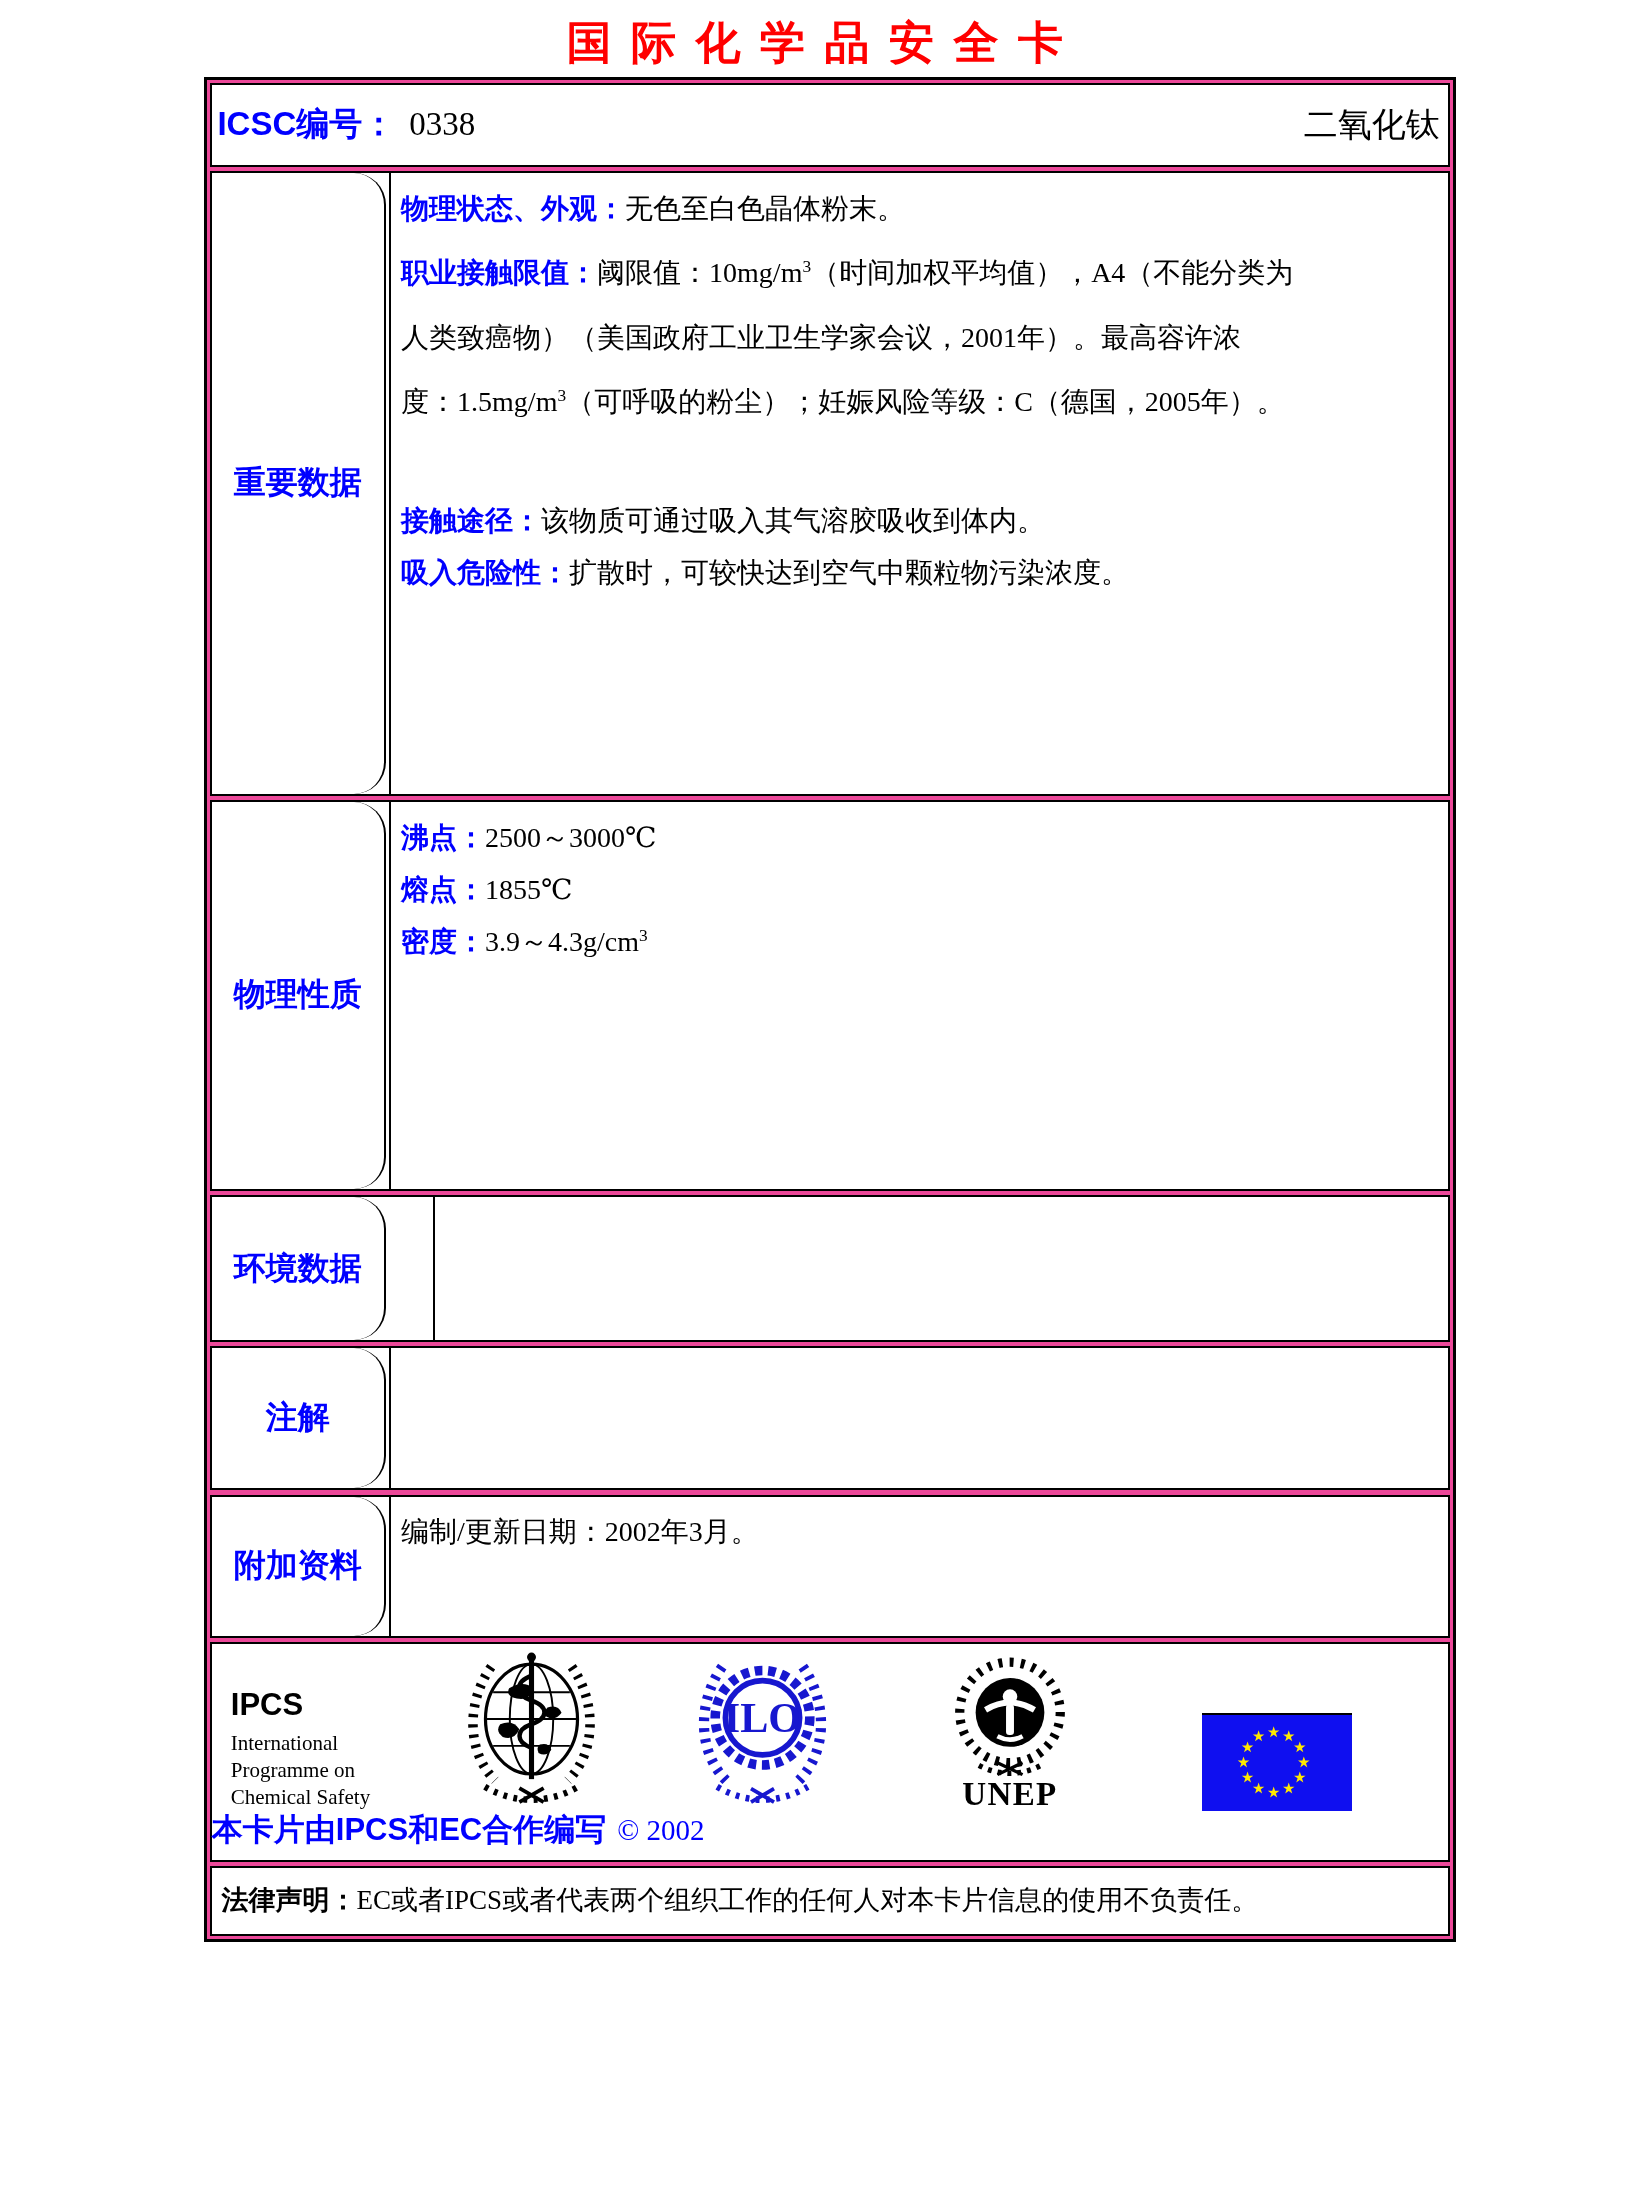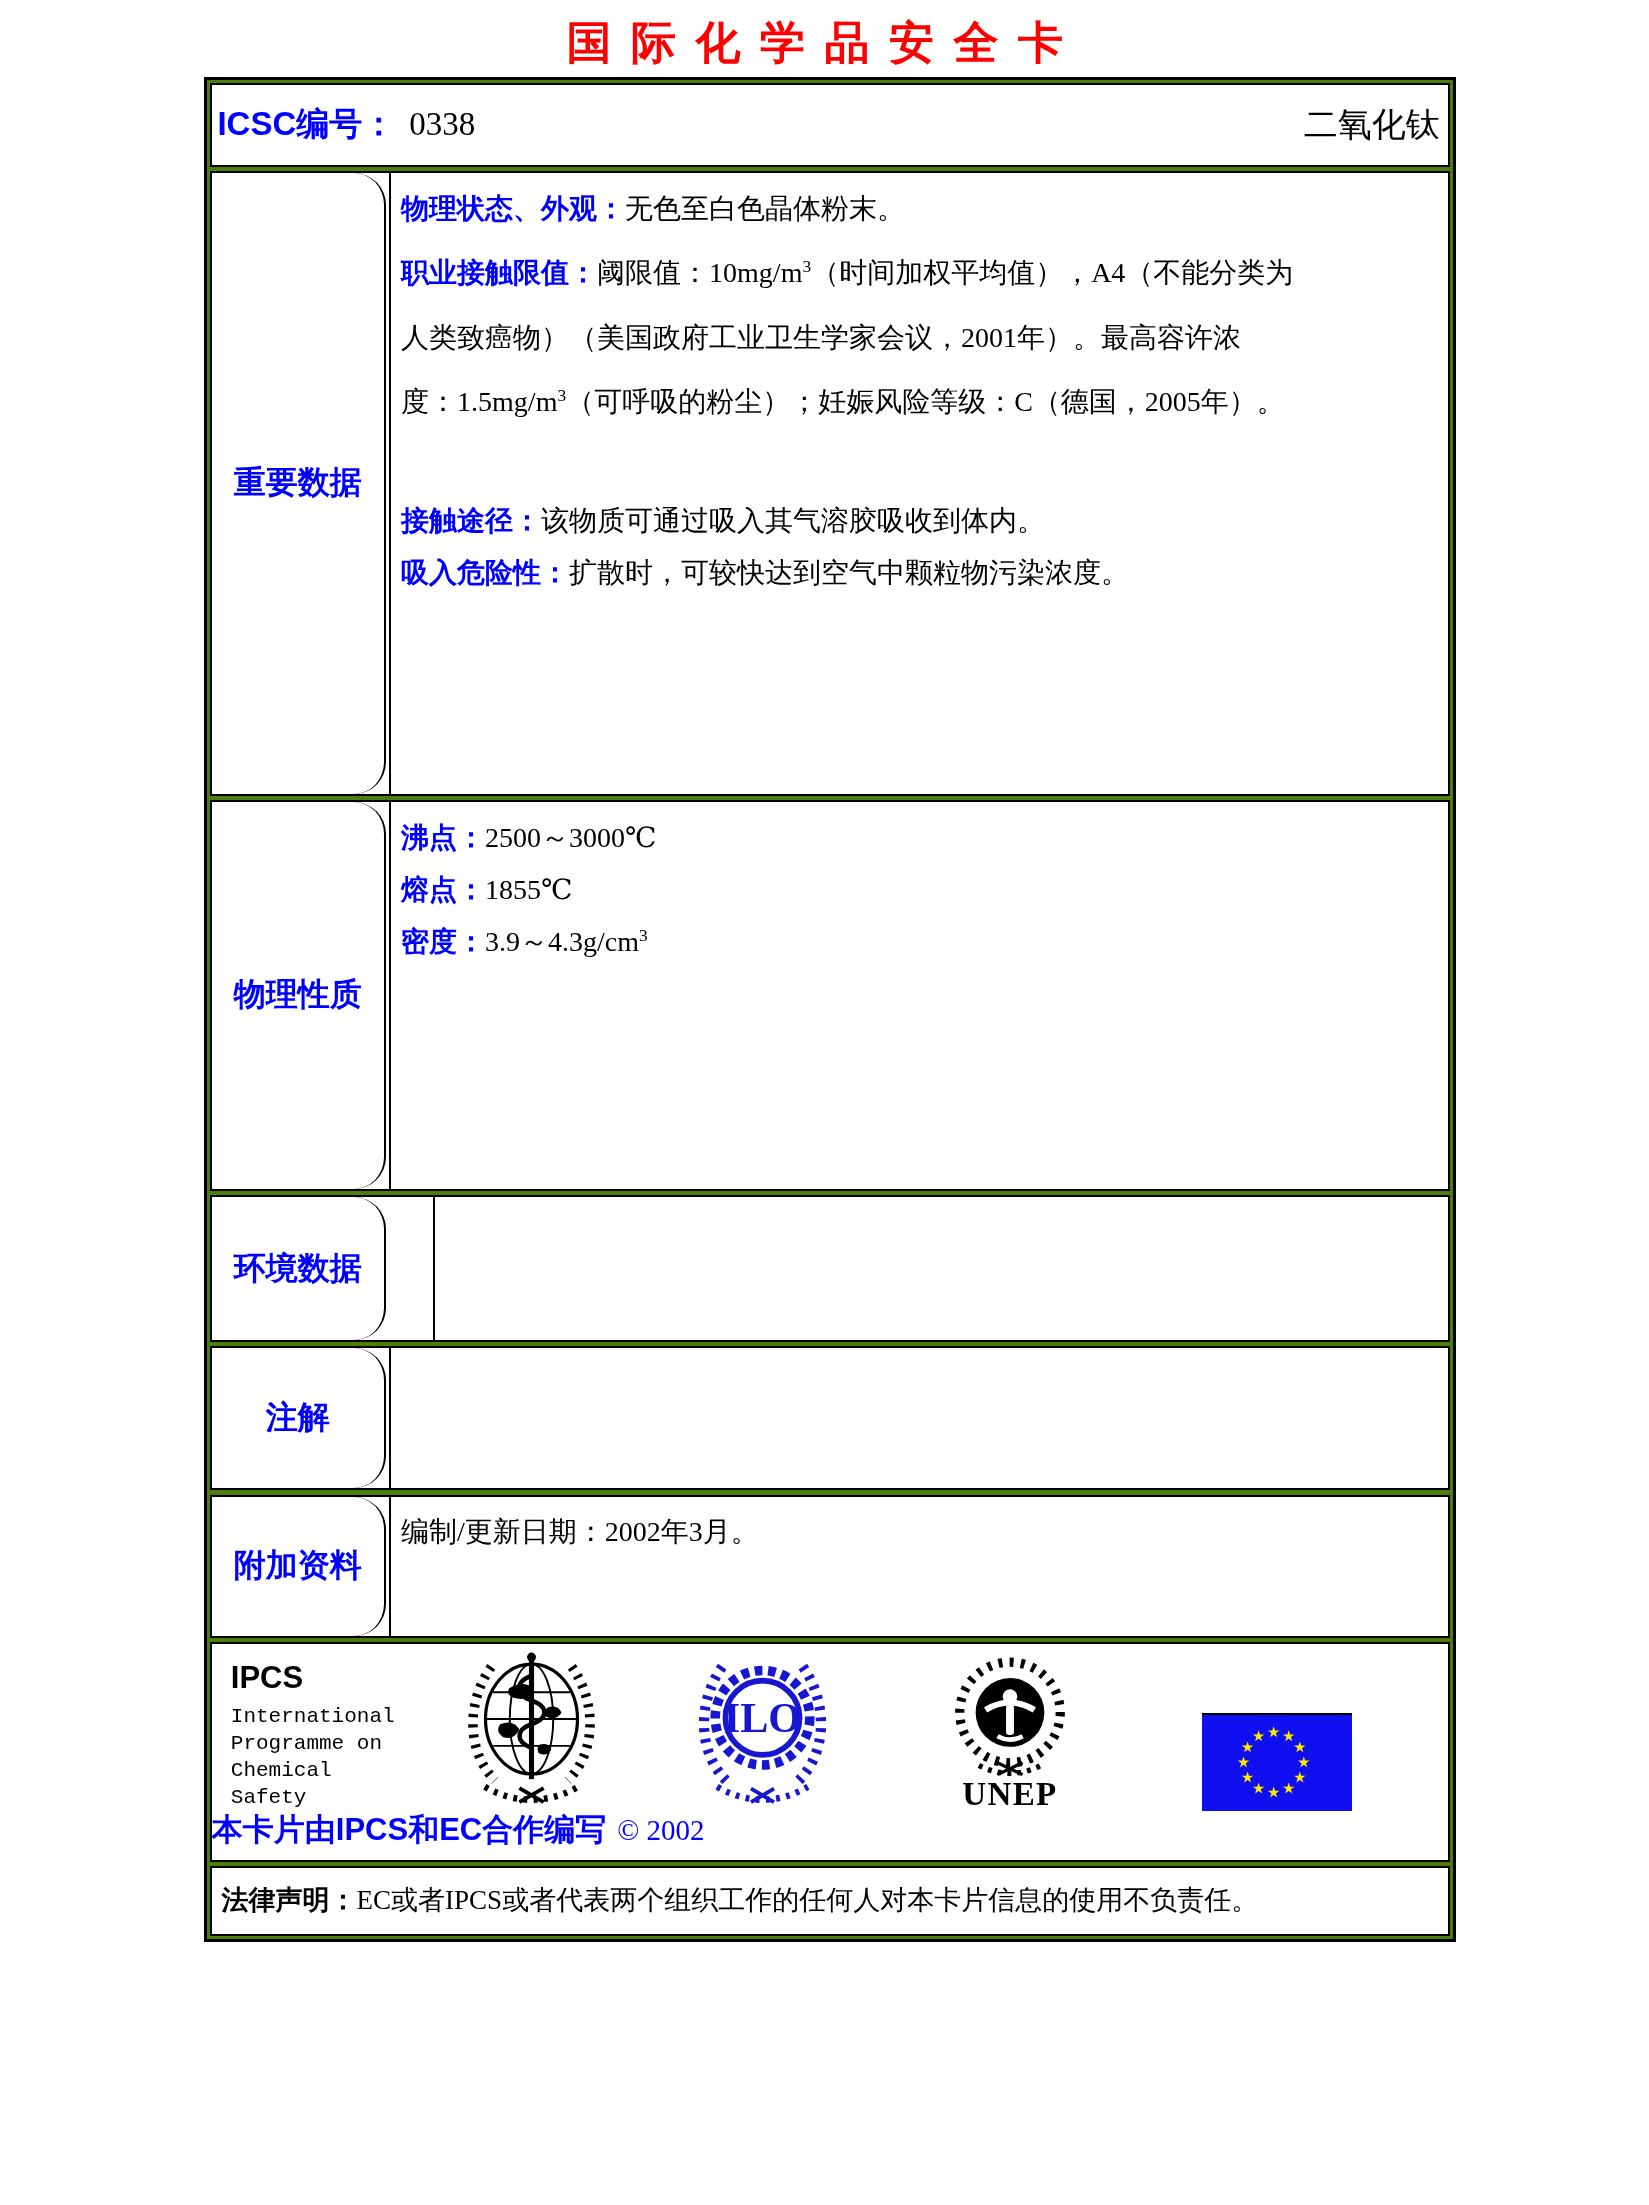--- a/index.html
+++ b/index.html
@@ -27,21 +27,21 @@
     letter-spacing:19.5px;
     height:67px;
     line-height:67px;
     white-space:nowrap;
   }
   .card{
     width:1252px;
     margin-left:204px;
     border:3.5px solid var(--border-black);
     padding:2.8px;
-    background:#4d7c0f;
+    background:#ec4899;
   }
   .section{
     border:2.1px solid var(--border-black);
     margin-bottom:4.2px;
     display:flex;
     align-items:stretch;
     background:#fff;
   }
   .section:last-child{margin-bottom:0;}
   .header-row{
@@ -115,21 +115,21 @@
     align-items:flex-end;
     height:162px;
     padding-left:19px;
   }
   .ipcs-block{width:167px;flex:0 0 167px;}
   .ipcs-acronym{
     font-family:"Liberation Sans","DejaVu Sans",sans-serif;
     font-weight:bold;font-size:31px;margin-bottom:7px;
   }
   .ipcs-full div{
-    font-family:Liberation Mono, monospace;
+    font-family:Liberation Serif, serif;
     font-size:21px;line-height:27px;
   }
   .logo{flex:0 0 auto;}
   .m-who{margin-left:60px;}
   .m-ilo{margin-left:84px;}
   .m-unep{margin-left:104px;}
   .m-eu{margin-left:122px;}
   .eu-flag{
     width:150px;height:98px;
     background:var(--eu-blue);

